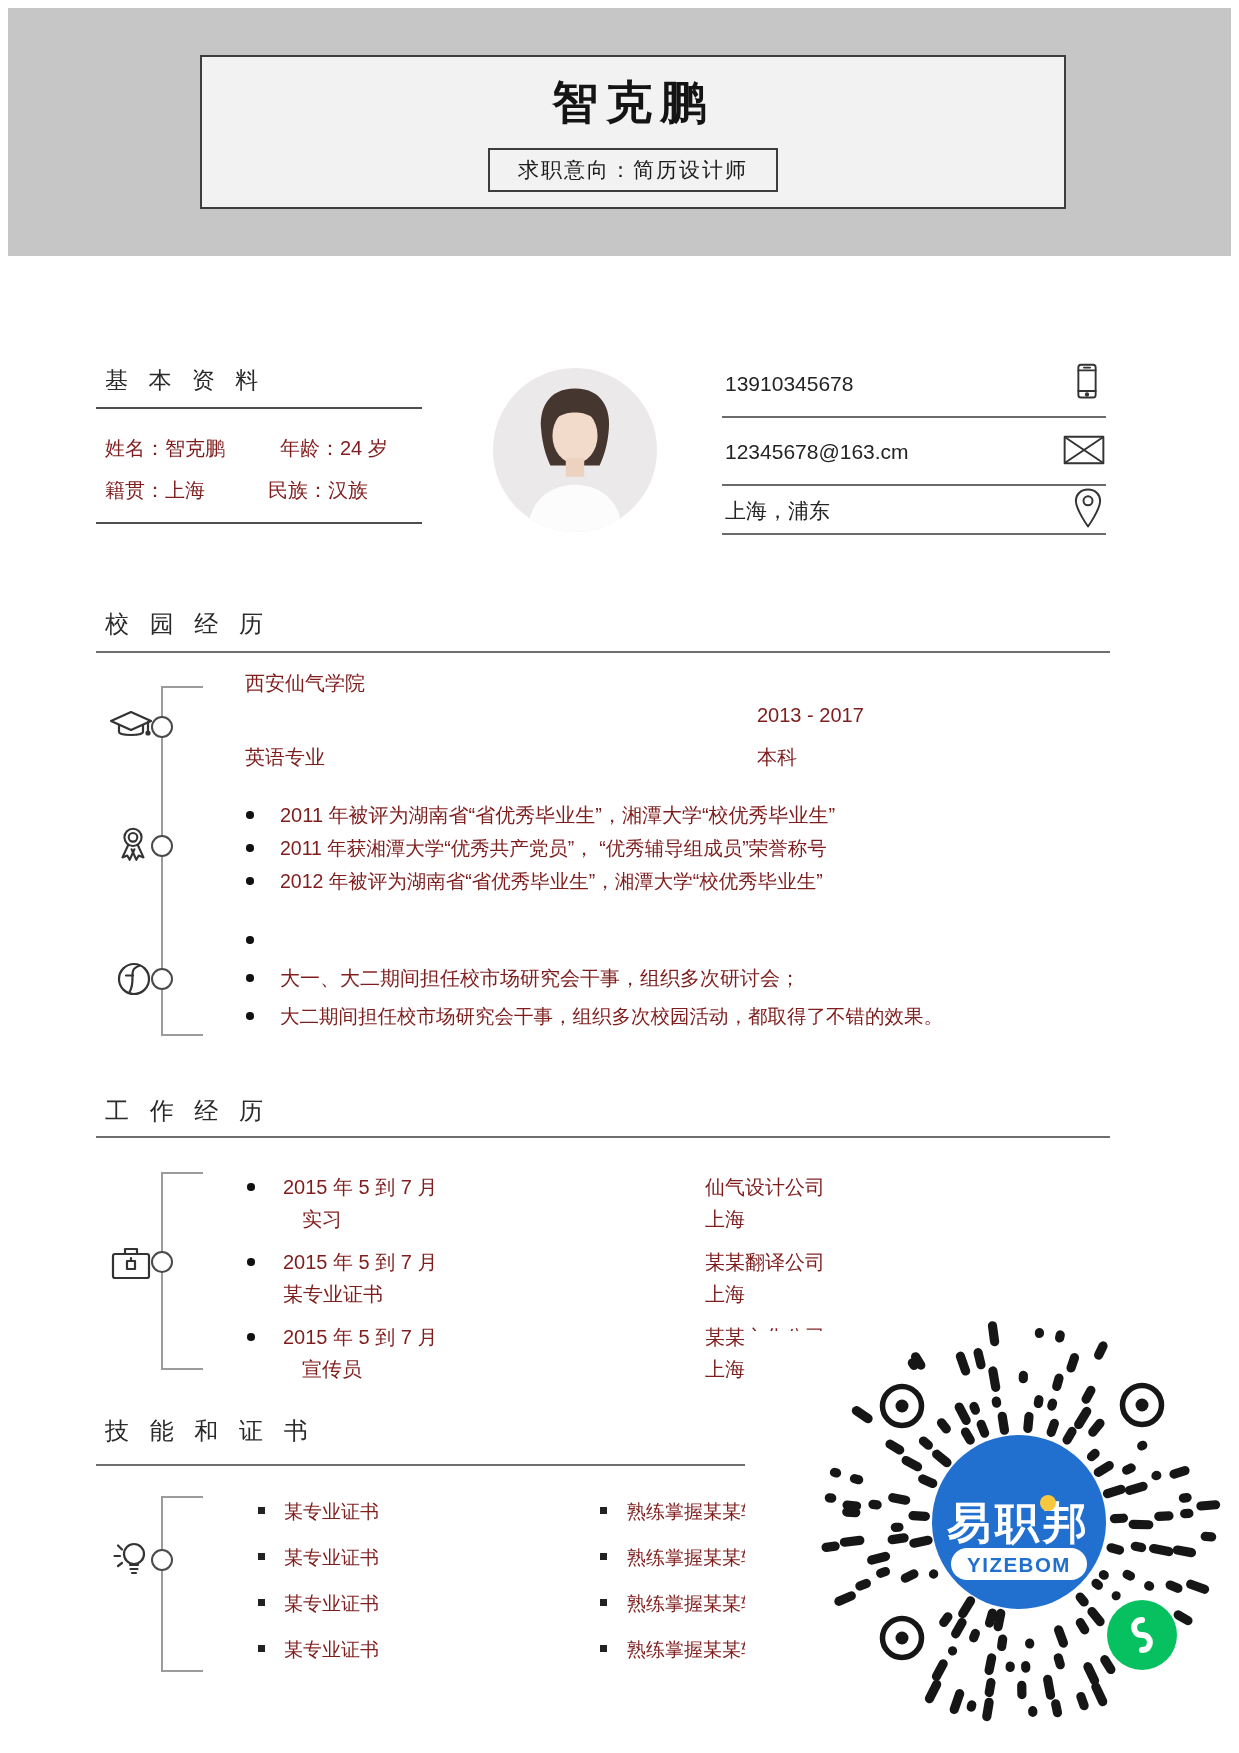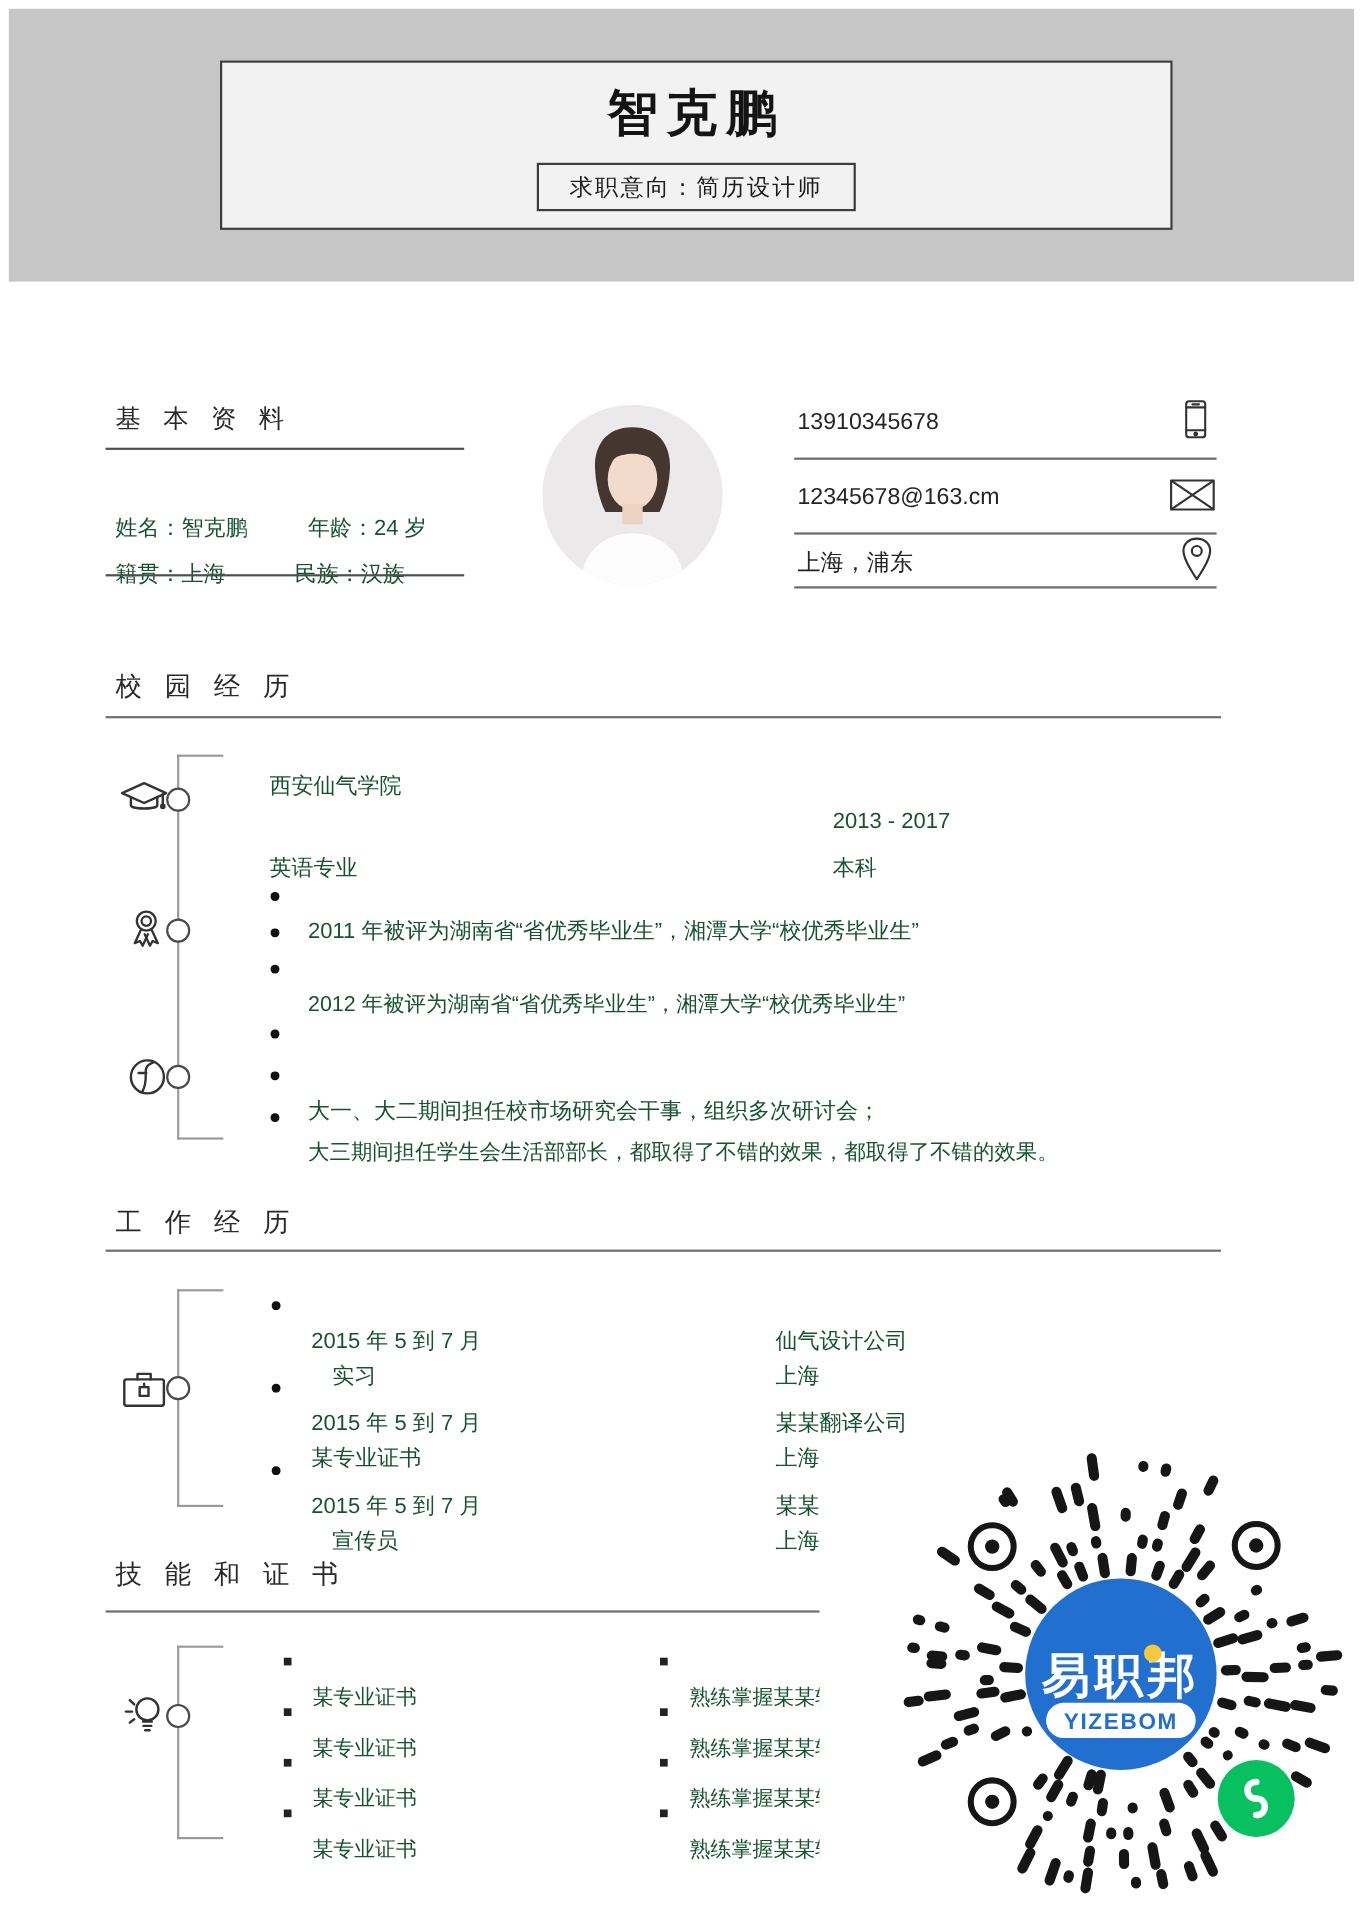--- a/index.html
+++ b/index.html
@@ -1,19 +1,19 @@
 <!DOCTYPE html>
 <html><head>
 <meta charset="utf-8">
 <style>
   html,body{margin:0;padding:0;background:#fff;}
   .page{position:relative;width:1239px;height:1753px;background:#fff;overflow:hidden;
         font-family:"Liberation Sans","DejaVu Sans",sans-serif;color:#1f1f1f;}
   .abs{position:absolute;}
-  .t{position:absolute;white-space:nowrap;font-size:20px;color:#14532d;line-height:1.25;margin-top:32px;}
+  .t{position:absolute;white-space:nowrap;font-size:20px;color:#7f1d1d;line-height:1.25;}
   .band{position:absolute;left:8px;top:8px;width:1223px;height:248px;background:#c6c6c6;}
   .header-box{position:absolute;left:200px;top:55px;width:862px;height:150px;background:#f2f2f2;
               border:2px solid #3d3d3d;display:flex;flex-direction:column;align-items:center;justify-content:center;}
   .name{font-size:46px;font-weight:700;letter-spacing:8px;color:#141414;}
   .objective{margin-top:14px;border:2px solid #3d3d3d;padding:6px 28px;font-size:21px;letter-spacing:2px;color:#1c1c1c;}
   .sec-title{position:absolute;font-size:23px;letter-spacing:7px;color:#2a2a2a;white-space:nowrap;}
   .rule{position:absolute;height:2px;background:#6e6e6e;}
   .rule.dark{background:#4f4f4f;}
   .vline{position:absolute;width:2px;background:#9b9b9b;}
   .tick{position:absolute;height:2px;width:42px;background:#9b9b9b;}
@@ -140,28 +140,29 @@
   </span>
 
   <div class="t" style="left:245px;top:671px;text-align:center;">西安仙气学院</div>
   <div class="t" style="left:757px;top:703px;">2013 - 2017</div>
   <div class="t" style="left:245px;top:745px;">英语专业</div>
   <div class="t" style="left:757px;top:745px;">本科</div>
 
   <span class="dot" style="left:246px;top:811px;"></span>
   <div class="t" style="left:280px;top:803px;font-size:20px;">2011 年被评为湖南省“省优秀毕业生”，湘潭大学“校优秀毕业生”</div>
   <span class="dot" style="left:246px;top:844px;"></span>
+  <div class="t" style="left:280px;top:836px;font-size:19.5px;">2011 年获湘潭大学“优秀共产党员”， “优秀辅导组成员”荣誉称号</div>
   <span class="dot" style="left:246px;top:877px;"></span>
   <div class="t" style="left:280px;top:869px;font-size:19.5px;">2012 年被评为湖南省“省优秀毕业生”，湘潭大学“校优秀毕业生”</div>
 
   <span class="dot" style="left:246px;top:936px;"></span>
   <span class="dot" style="left:246px;top:974px;"></span>
   <div class="t" style="left:280px;top:966px;font-size:20px;">大一、大二期间担任校市场研究会干事，组织多次研讨会；</div>
   <span class="dot" style="left:246px;top:1012px;"></span>
-  <div class="t" style="left:280px;top:1004px;font-size:19.5px;">大三期间担任学生会生活部部长，都取得了不错的效果，都取得了不错的效果。</div>
+  <div class="t" style="left:280px;top:1004px;font-size:19.5px;">大二期间担任校市场研究会干事，组织多次校园活动，都取得了不错的效果。</div>
 
   <div class="sec-title" style="left:105px;top:1095px;font-size:24px;">工 作 经 历</div>
   <div class="rule" style="left:96px;top:1136px;width:1014px;"></div>
 
   <div class="tick" style="left:161px;top:1172px;"></div>
   <div class="vline" style="left:161px;top:1172px;height:198px;"></div>
   <div class="tick" style="left:161px;top:1368px;"></div>
   <div class="node" style="left:151px;top:1251px;"></div>
   <span class="icon abs" style="left:108px;top:1240px;">
     <svg viewBox="0 0 46 44" width="46" height="44">

